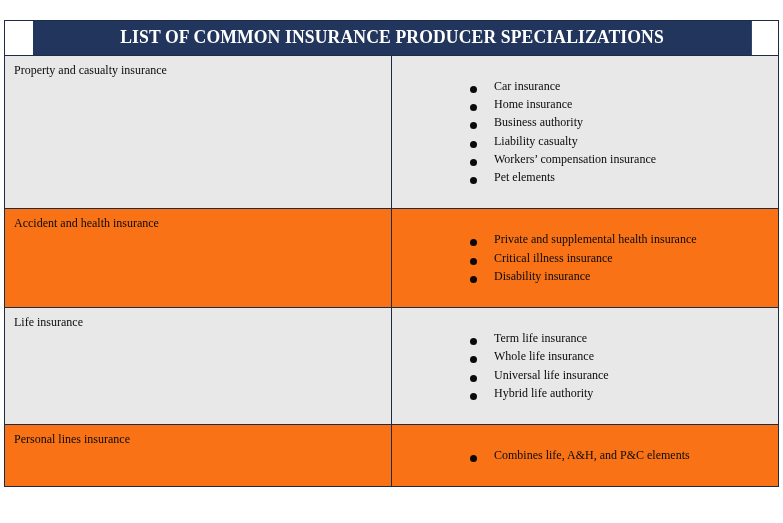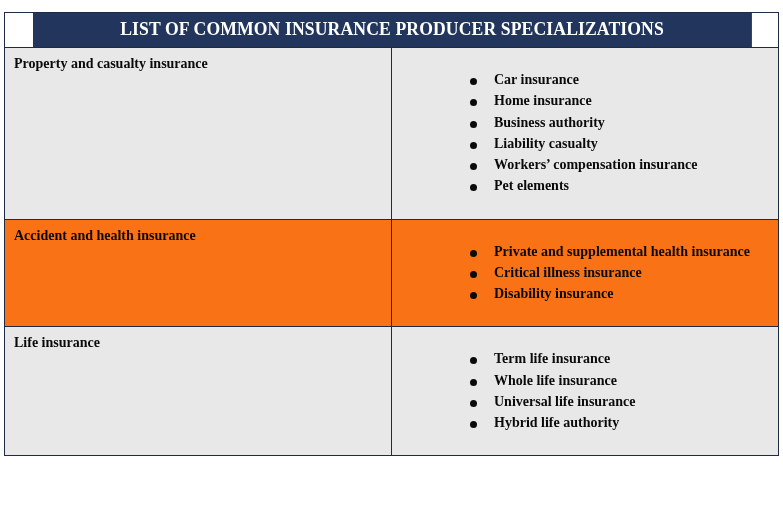--- a/index.html
+++ b/index.html
@@ -11,21 +11,21 @@
     height: 523px;
     background: #ffffff;
     font-family: "Liberation Serif", "DejaVu Serif", serif;
     overflow: hidden;
   }
 
   .table-wrap {
     width: 778px;
     height: 523px;
     box-sizing: border-box;
-    padding: 12px 4px 2px 4px;
+    padding: 20px 4px 2px 4px;
     background: #ffffff;
   }
 
   table.spec-table {
     width: 775px;
     border-collapse: collapse;
     table-layout: fixed;
     border: 1px solid #1d2b45;
   }
 
@@ -59,25 +59,24 @@
     font-family: "Liberation Serif", "DejaVu Serif", serif;
     transform: scaleX(0.94);
     transform-origin: center;
     white-space: nowrap;
   }
 
   
   tbody td {
     border: 1px solid #1d2b45;
     vertical-align: top;
-    font-size: 14px;
+    font-size: 12px;
     line-height: 1.52;
     color: #0a0a0a;
     padding: 5px 8px 6px 9px;
-    font-weight: bold;
   }
 
   td.col-authority {
     width: 307px;
   }
   td.col-areas {
     width: 466px;
     padding-left: 0;
     padding-right: 6px;
   }
@@ -158,15 +157,25 @@
           </td>
           <td class="col-areas">
             <ul class="area-list">
               <li><span class="bullet-dot"></span><span>Term life insurance</span></li>
               <li><span class="bullet-dot"></span><span>Whole life insurance</span></li>
               <li><span class="bullet-dot"></span><span>Universal life insurance</span></li>
               <li><span class="bullet-dot"></span><span>Hybrid life authority</span></li>
             </ul>
           </td>
         </tr>
+        <tr class="bg-blue">
+          <td class="col-authority">
+            <span class="auth-text">Personal lines insurance</span>
+          </td>
+          <td class="col-areas">
+            <ul class="area-list">
+              <li><span class="bullet-dot"></span><span>Combines life, A&amp;H, and P&amp;C elements</span></li>
+            </ul>
+          </td>
+        </tr>
       </tbody>
   </table>
 </div>
 
 </body></html>

